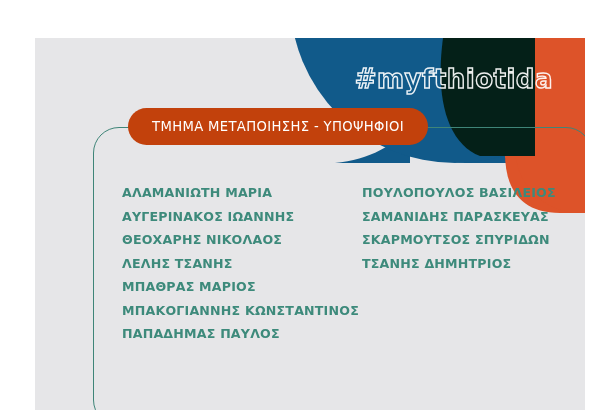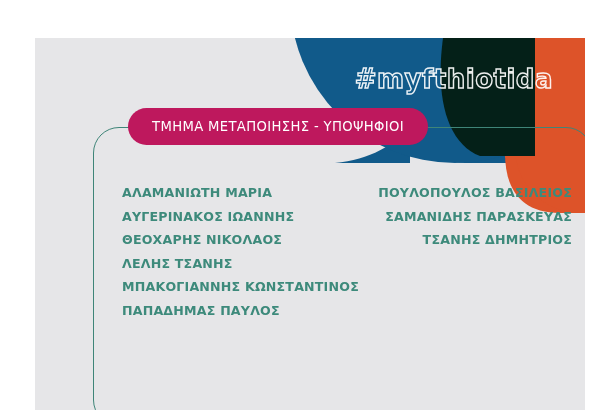--- a/index.html
+++ b/index.html
@@ -77,21 +77,21 @@
 
   
   .badge {
     position: absolute;
     left: 93px;
     top: 70px;
     height: 37px;
     padding: 0 24px;
     display: flex;
     align-items: center;
-    background: #be185d;
+    background: #c2410c;
     border-radius: 19px;
     z-index: 7;
   }
   .badge-label {
     color: #ffffff;
     font-size: 13.2px;
     font-weight: 400;
     letter-spacing: 0.35px;
     white-space: nowrap;
     line-height: 1;
@@ -104,21 +104,21 @@
     top: 143px;
     width: 450px;
     display: flex;
     z-index: 6;
   }
   .col {
     display: flex;
     flex-direction: column;
   }
   .col-left  { width: 240px; }
-  .col-right { width: 210px; text-align: right; }
+  .col-right { width: 210px; }
 
   .name {
     color: #3d8a7b;
     font-size: 12.6px;
     font-weight: 700;
     letter-spacing: 0.2px;
     line-height: 23.5px;
     white-space: nowrap;
   }
 </style>
@@ -150,26 +150,28 @@
       <span class="badge-label">ΤΜΗΜΑ ΜΕΤΑΠΟΙΗΣΗΣ - ΥΠΟΨΗΦΙΟΙ</span>
     </div>
 
     <div class="columns">
 
       <div class="col col-left">
         <div class="name">ΑΛΑΜΑΝΙΩΤΗ ΜΑΡΙΑ</div>
         <div class="name">ΑΥΓΕΡΙΝΑΚΟΣ ΙΩΑΝΝΗΣ</div>
         <div class="name">ΘΕΟΧΑΡΗΣ ΝΙΚΟΛΑΟΣ</div>
         <div class="name">ΛΕΛΗΣ ΤΣΑΝΗΣ</div>
+        <div class="name">ΜΠΑΘΡΑΣ ΜΑΡΙΟΣ</div>
         <div class="name">ΜΠΑΚΟΓΙΑΝΝΗΣ ΚΩΝΣΤΑΝΤΙΝΟΣ</div>
         <div class="name">ΠΑΠΑΔΗΜΑΣ ΠΑΥΛΟΣ</div>
       </div>
 
       <div class="col col-right">
         <div class="name">ΠΟΥΛΟΠΟΥΛΟΣ ΒΑΣΙΛΕΙΟΣ</div>
         <div class="name">ΣΑΜΑΝΙΔΗΣ ΠΑΡΑΣΚΕΥΑΣ</div>
+        <div class="name">ΣΚΑΡΜΟΥΤΣΟΣ ΣΠΥΡΙΔΩΝ</div>
         <div class="name">ΤΣΑΝΗΣ ΔΗΜΗΤΡΙΟΣ</div>
       </div>
 
     </div>
 
   </div>
 </div>
 
 </body></html>

